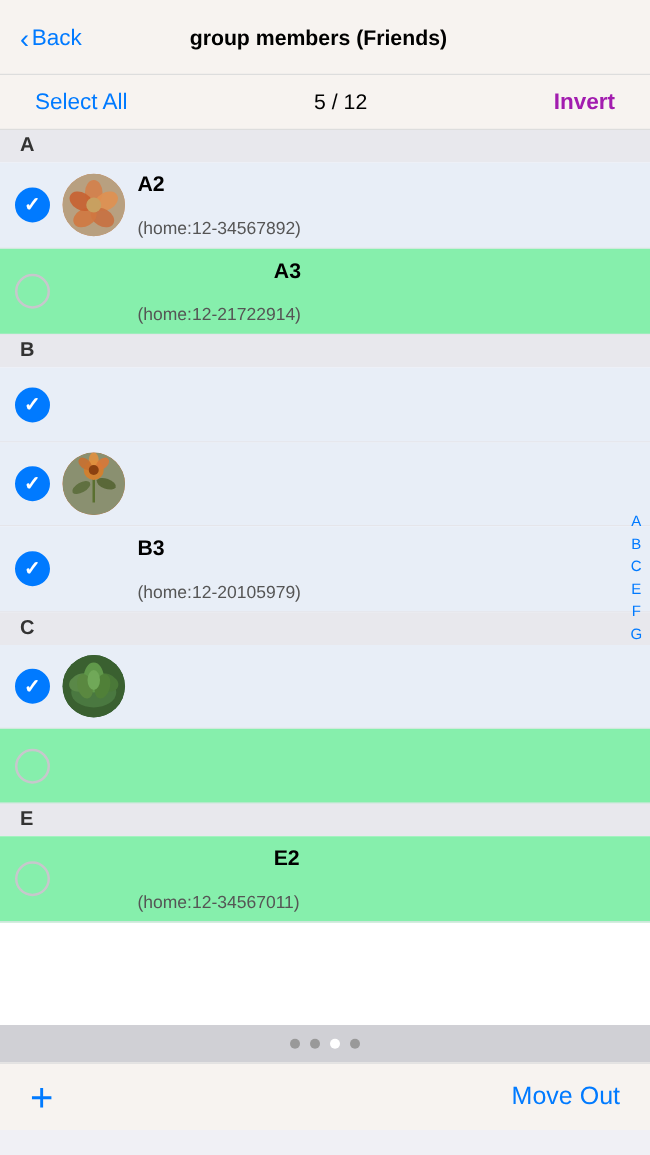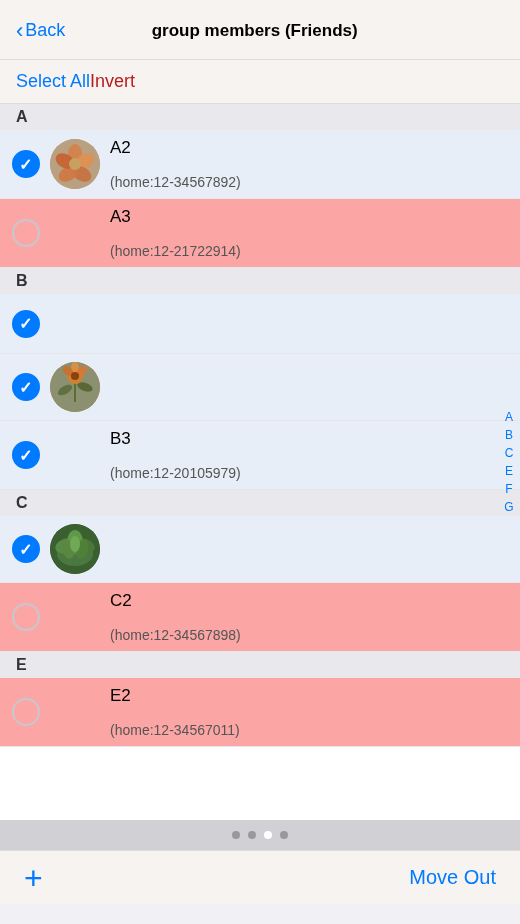--- a/index.html
+++ b/index.html
@@ -41,42 +41,42 @@
       font-weight: 700;
       color: #000;
       margin-left: -60px;
     }
 
     
     .toolbar {
       background: #f7f3f0;
       display: flex;
       align-items: center;
-      padding: 8px 16px;
+      padding: 8px 28px;
       border-bottom: 1px solid #ddd;
       height: 44px;
     }
     .select-all-btn {
       color: #007aff;
       font-size: 18px;
       font-weight: 400;
       cursor: pointer;
       flex: 0 0 auto;
     }
     .count-label {
       flex: 1;
       text-align: center;
       font-size: 17px;
       font-weight: 400;
       color: #000;
     }
     .invert-btn {
-      color: #b91c1c;
+      color: #a21caf;
       font-size: 18px;
-      font-weight: 400;
+      font-weight: 700;
       cursor: pointer;
       flex: 0 0 auto;
     }
 
     
     .list-container {
       background: #fff;
       margin: 0;
       overflow-y: auto;
       height: calc(924px - 60px - 44px - 50px - 54px);
@@ -96,21 +96,22 @@
     .contact-row {
       display: flex;
       align-items: center;
       padding: 8px 12px;
       border-bottom: 1px solid #e5e5ea;
       background: #e8eef7;
       min-height: 60px;
       cursor: pointer;
     }
     .contact-row.unselected {
-      background: #fca5a5;
+      background: #86efac;
+      text-align: right;
     }
 
     .checkbox {
       width: 28px;
       height: 28px;
       border-radius: 50%;
       border: 2px solid #c7c7cc;
       display: flex;
       align-items: center;
       justify-content: center;
@@ -149,21 +150,21 @@
       margin-right: 10px;
       flex-shrink: 0;
     }
 
     .contact-info {
       display: flex;
       flex-direction: column;
     }
     .contact-name {
       font-size: 17px;
-      font-weight: 400;
+      font-weight: 700;
       color: #000;
     }
     .contact-phone {
       font-size: 14px;
       color: #555;
       margin-top: 16px;
     }
 
     
     .side-index {
@@ -248,20 +249,21 @@
 <div class="header">
   <div class="back-btn">
     <span class="back-chevron">‹</span>
     <span>Back</span>
   </div>
   <div class="header-title">group members (Friends)</div>
 </div>
 
 <div class="toolbar">
   <div class="select-all-btn">Select All</div>
+  <div class="count-label">5 / 12</div>
   <div class="invert-btn">Invert</div>
 </div>
 
 <div class="list-container" id="contact-list">
 
   <div class="section-header">A</div>
     <div class="contact-row">
       <div class="checkbox checked"></div>
       <div class="avatar avatar-a2">
         <svg viewBox="0 0 50 50" xmlns="http://www.w3.org/2000/svg">
@@ -328,24 +330,20 @@
           <ellipse cx="25" cy="18" rx="8" ry="12" fill="#60984a"></ellipse>
           <ellipse cx="18" cy="25" rx="6" ry="10" fill="#5a8840" transform="rotate(-15 18 25)"></ellipse>
           <ellipse cx="32" cy="25" rx="6" ry="10" fill="#508038" transform="rotate(15 32 25)"></ellipse>
           <ellipse cx="25" cy="20" rx="5" ry="8" fill="#70a858"></ellipse>
         </svg>
       </div>
     </div>
     <div class="contact-row unselected">
       <div class="checkbox"></div>
       <div class="no-avatar"></div>
-      <div class="contact-info">
-        <div class="contact-name">C2</div>
-        <div class="contact-phone">(home:12-34567898)</div>
-      </div>
     </div>
     <div class="section-header">E</div>
     <div class="contact-row unselected">
       <div class="checkbox"></div>
       <div class="no-avatar"></div>
       <div class="contact-info">
         <div class="contact-name">E2</div>
         <div class="contact-phone">(home:12-34567011)</div>
       </div>
     </div>

